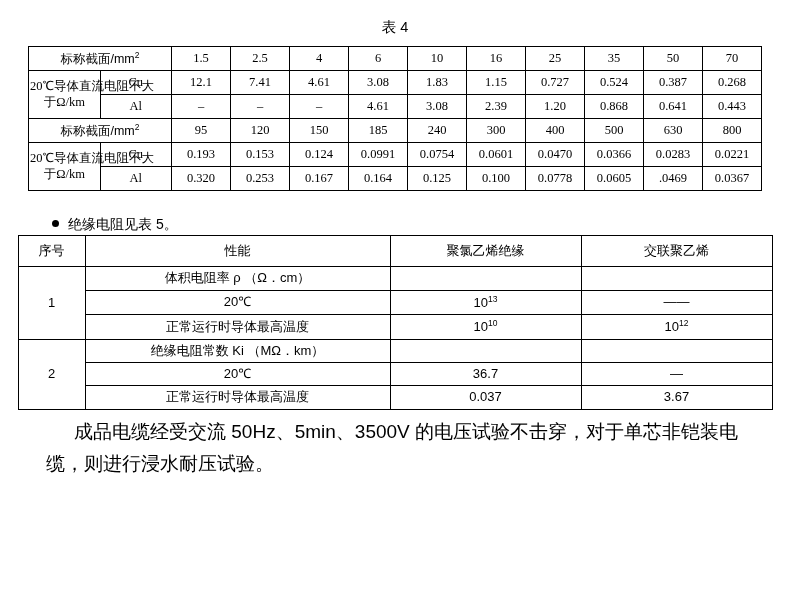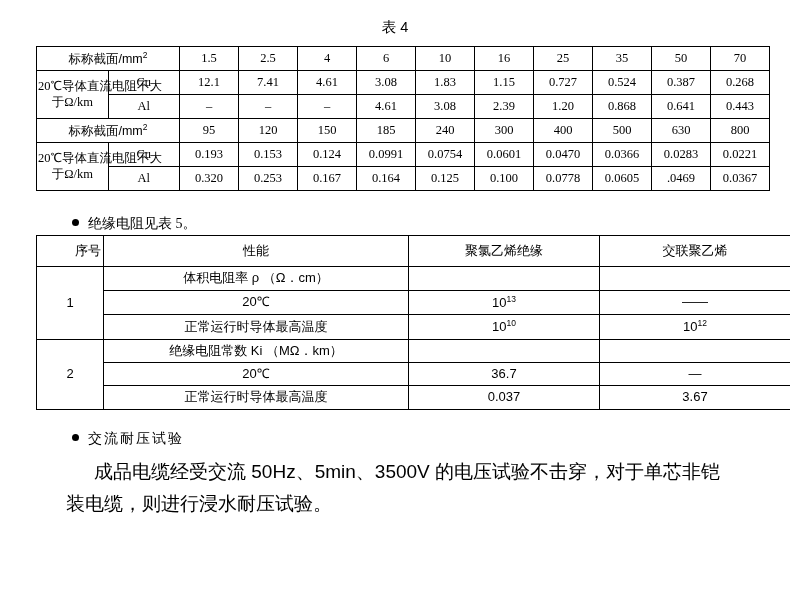--- a/index.html
+++ b/index.html
@@ -12,21 +12,21 @@
     background: #ffffff;
     font-family: "Liberation Serif", serif;
     color: #000000;
     overflow: hidden;
   }
   .page {
     position: relative;
     width: 790px;
     height: 591px;
     box-sizing: border-box;
-    padding: 0 36px;
+    padding: 0 16px;
   }
   .table-title {
     text-align: center;
     font-size: 14.5px;
     font-family: "Liberation Sans", sans-serif;
     margin: 0;
     padding: 0;
   }
   #title-table4 {
     padding-top: 18px;
@@ -73,21 +73,21 @@
     text-align: center;
   }
   .sup {
     font-size: 8.5px;
     vertical-align: super;
   }
   .bullet-line {
     margin: 0;
     padding-left: 36px;
     font-size: 14px;
-    font-family: Liberation Serif, serif;
+    font-family: Liberation Sans, sans-serif;
     line-height: 1.6;
   }
   #bullet-insulation {
     padding-top: 22px;
   }
   #bullet-ac {
     padding-top: 18px;
   }
   .bullet-dot {
     display: inline-block;
@@ -108,21 +108,21 @@
     font-family: "Liberation Sans", sans-serif;
     line-height: 1.7;
     text-indent: 28px;
   }
   
   #table5 td {
     font-family: "Liberation Sans", sans-serif;
     font-size: 13px;
     padding: 3px 2px;
   }
-  #table5 .c-seq { width: 62px; text-align: right; }
+  #table5 .c-seq { width: 62px; }
   #table5 .c-prop { width: 300px; }
   #table5 .c-pvc { width: 186px; }
   #table5 .c-xlpe { width: 186px; }
   #table5 .tall { height: 24px; }
   .nowrapcell { white-space: nowrap; }
 </style>
 </head>
 <body>
 
 <div class="page">
@@ -259,17 +259,16 @@
         <td>—</td>
       </tr>
       <tr>
         <td>正常运行时导体最高温度</td>
         <td>0.037</td>
         <td>3.67</td>
       </tr>
     </tbody>
   </table>
 
-  <p class="bullet-line" id="bullet-ac"><span class="bullet-dot"></span><span class="bullet-text-spaced">交流耐压试验</span></p>
 
   <p class="body-para">成品电缆经受交流 50Hz、5min、3500V 的电压试验不击穿，对于单芯非铠装电缆，则进行浸水耐压试验。</p>
 
 </div>
 
 </body></html>

